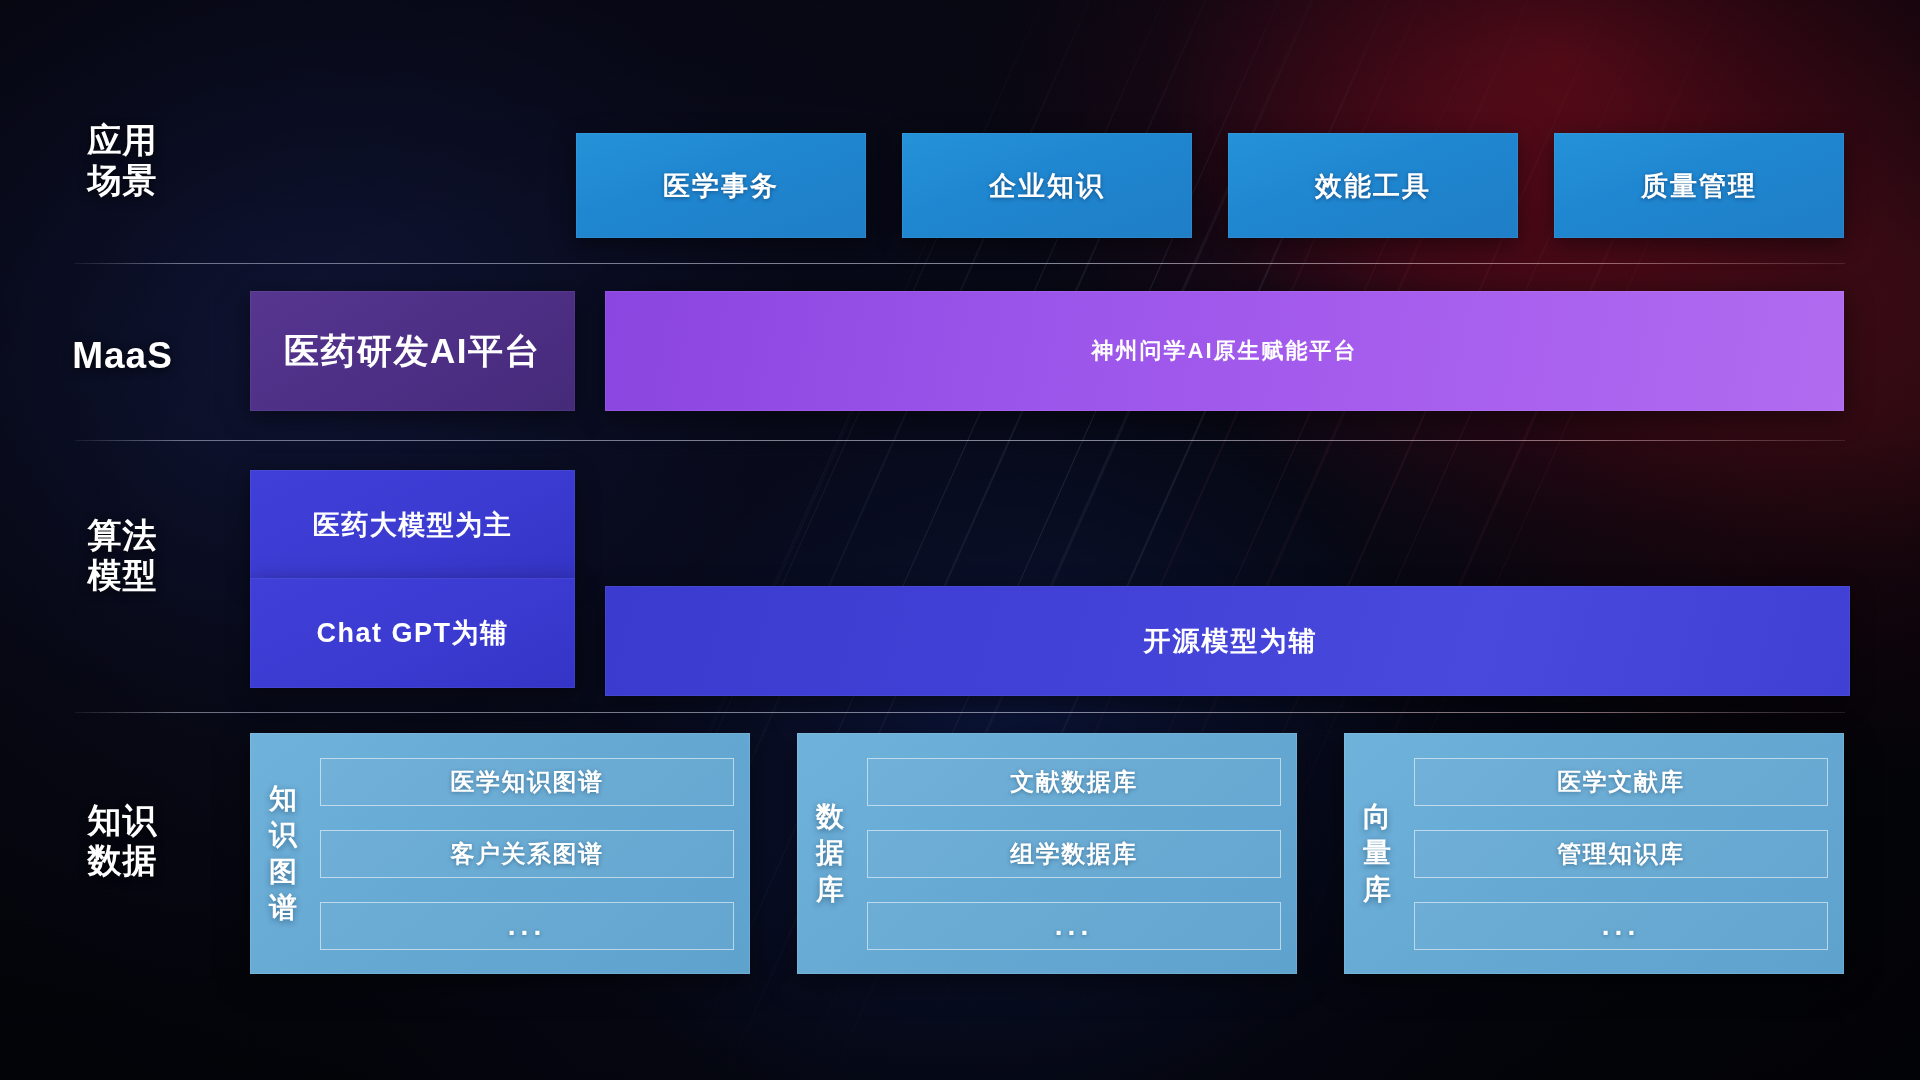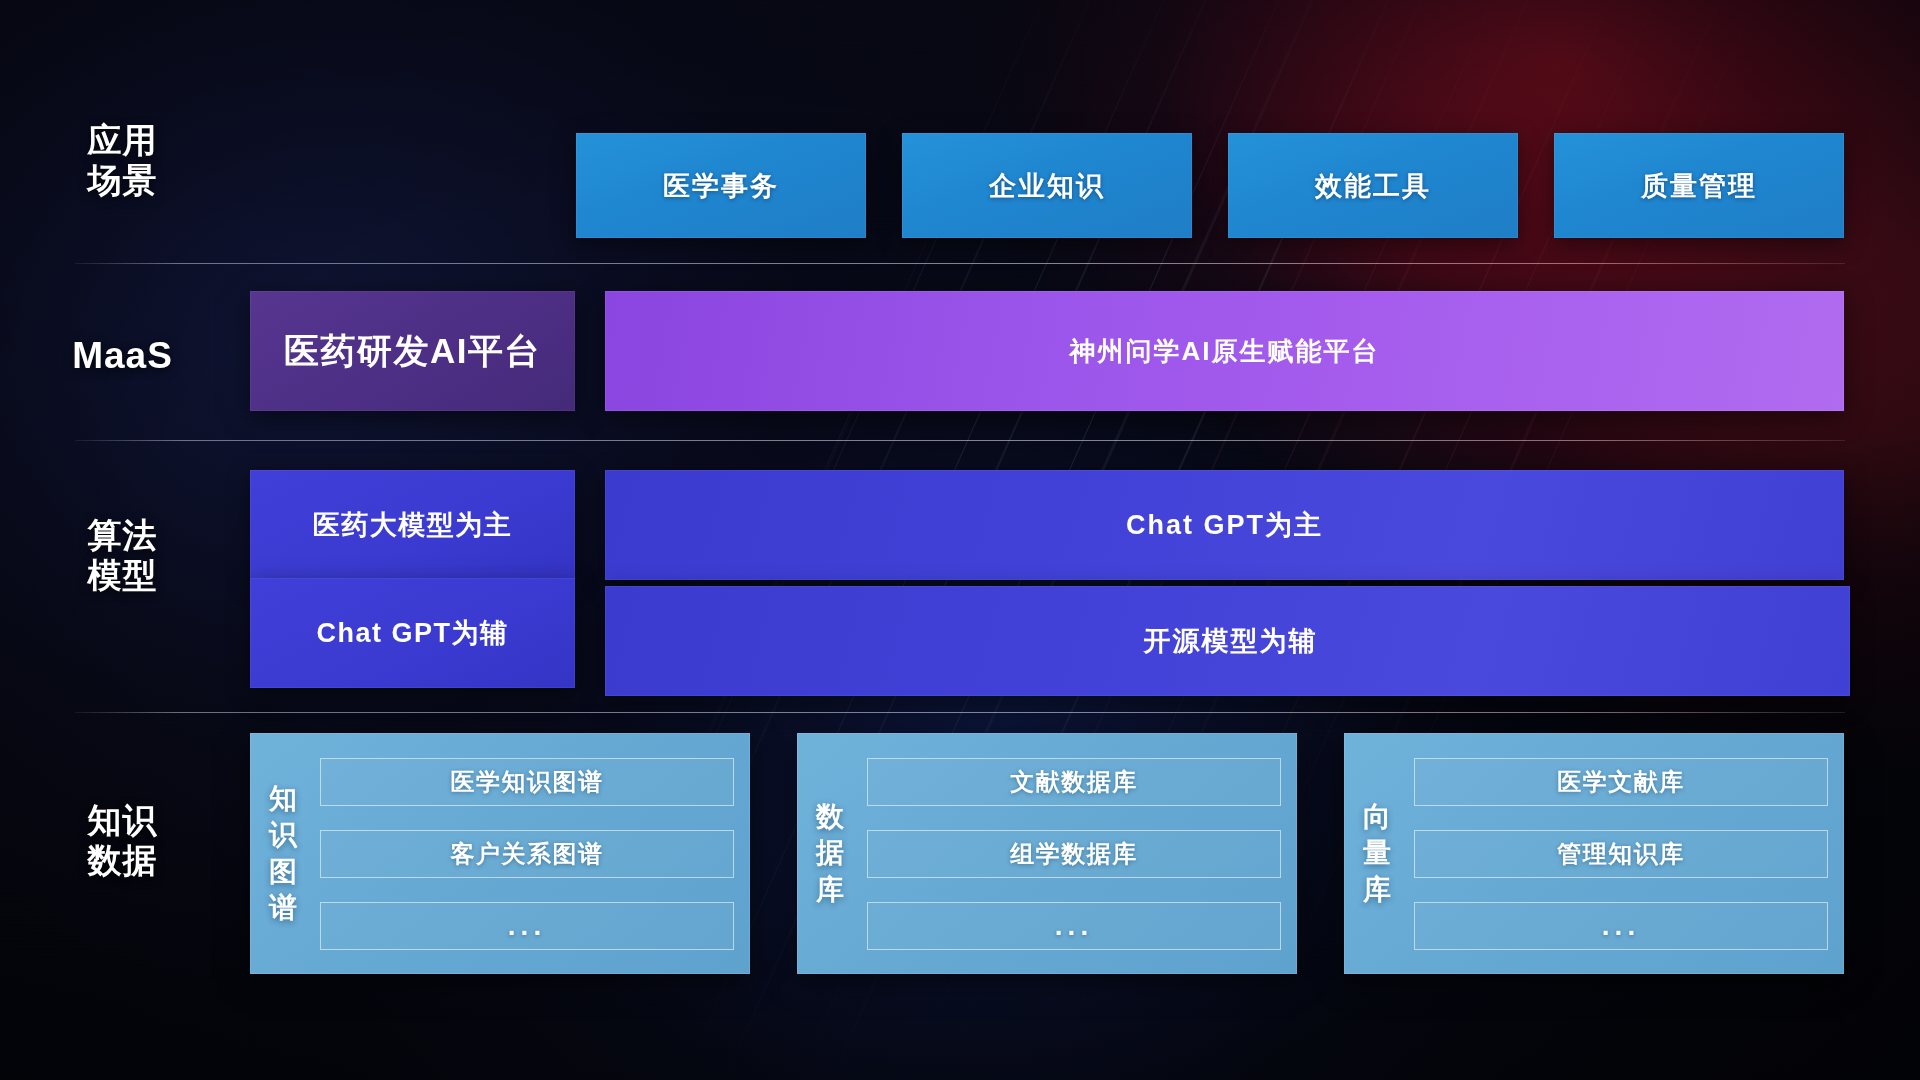--- a/index.html
+++ b/index.html
@@ -46,21 +46,21 @@
     box-shadow:0 6px 22px rgba(0,0,0,.45), inset 0 0 0 1px rgba(255,255,255,.06);
     text-shadow:0 1px 4px rgba(0,20,50,.45);}
 
   
   .maas-left{position:absolute;display:flex;align-items:center;justify-content:center;
     background:linear-gradient(150deg,#56368f 0%,#4e2f86 50%,#452a79 100%);
     font-size:35px;font-weight:bold;letter-spacing:1.5px;
     box-shadow:0 6px 24px rgba(0,0,0,.5), inset 0 0 0 1px rgba(255,255,255,.05);}
   .maas-right{position:absolute;display:flex;align-items:center;justify-content:center;
     background:linear-gradient(100deg,#8b45e0 0%,#9b55ea 35%,#a55ced 60%,#b06bf0 100%);
-    font-size:26px;font-weight:bold;letter-spacing:2px;
+    font-size:22px;font-weight:bold;letter-spacing:2px;
     box-shadow:0 6px 26px rgba(0,0,0,.45), inset 0 0 0 1px rgba(255,255,255,.07);}
 
   
   .algo-left{position:absolute;display:flex;align-items:center;justify-content:center;
     background:linear-gradient(155deg,#4040d8 0%,#3b3bd2 55%,#3434c6 100%);
     font-size:27px;font-weight:bold;letter-spacing:1.5px;
     box-shadow:0 6px 22px rgba(0,0,0,.45), inset 0 0 0 1px rgba(255,255,255,.05);}
   .algo-right{position:absolute;display:flex;align-items:center;justify-content:center;
     background:linear-gradient(105deg,#3b3bd0 0%,#4242d8 40%,#4a49dd 70%,#4140d4 100%);
     font-size:27px;font-weight:bold;letter-spacing:2px;
@@ -147,23 +147,20 @@
   <div class="divider" style="top:440px;"></div>
 
   <div class="rowlabel" style="left:35px;top:515px;font-size:34px;">
     <div>算法</div>
     <div>模型</div>
   </div>
 
   <div class="algo-left" style="left:250px;top:470px;width:325px;height:110px;">
     <span>医药大模型为主</span>
   </div>
-  <div class="algo-right" style="left:605px;top:470px;width:1239px;height:110px;">
-    <span>Chat GPT为主</span>
-  </div>
 
   <div class="algo-left" style="left:250px;top:578px;width:325px;height:110px;">
     <span>Chat GPT为辅</span>
   </div>
   <div class="algo-right" style="left:605px;top:586px;width:1239px;height:110px;padding-left:6px;">
     <span>开源模型为辅</span>
   </div>
 
   <div class="divider" style="top:712px;"></div>
 

